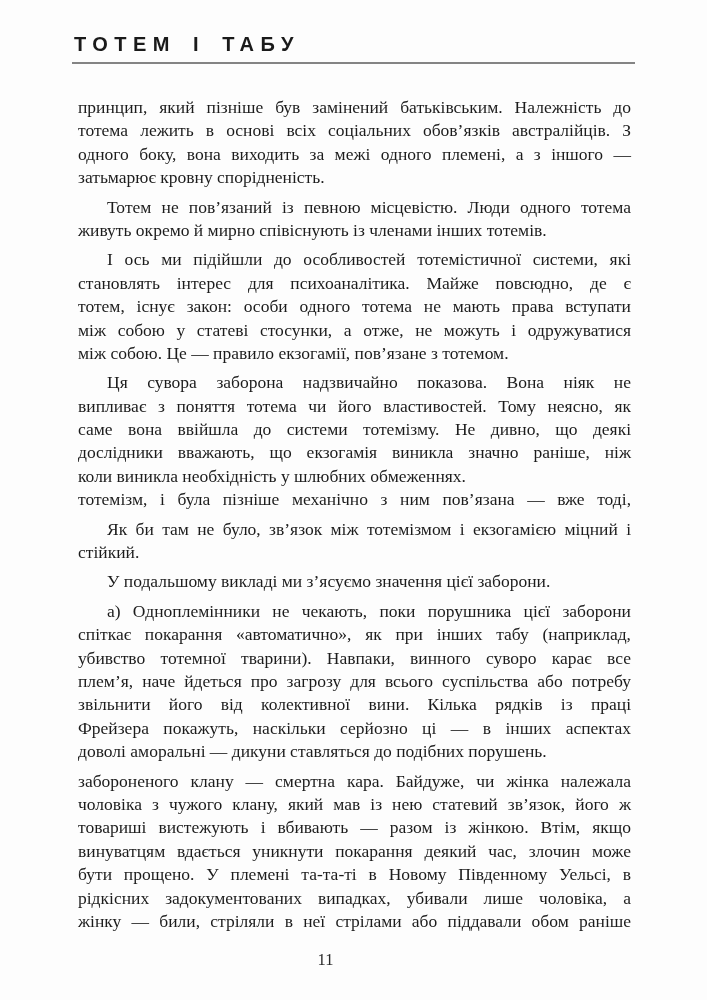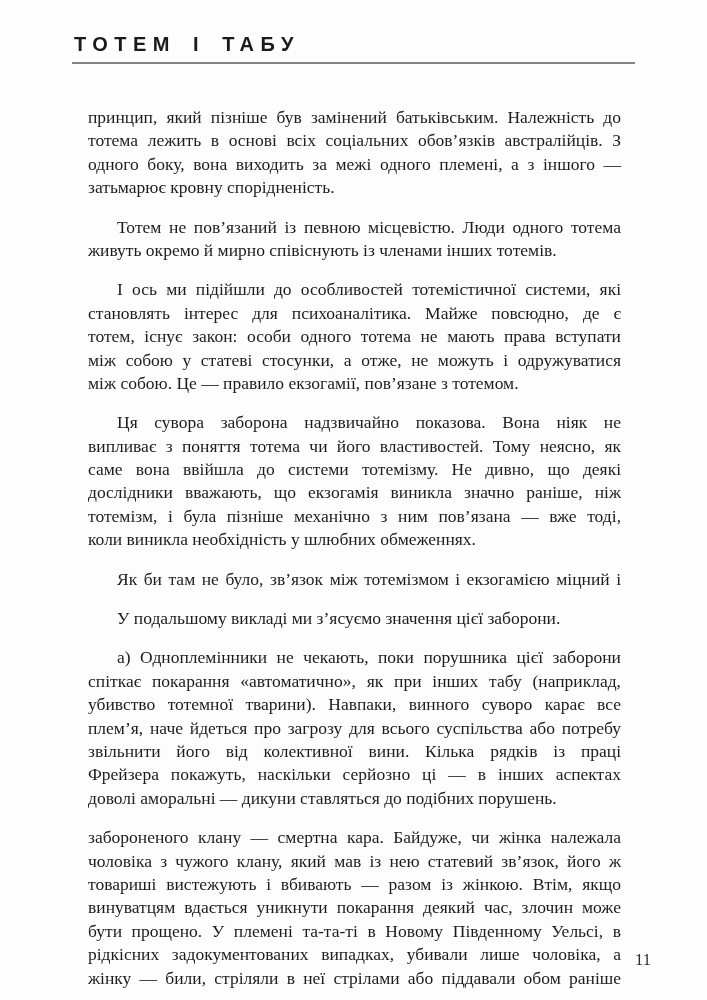--- a/index.html
+++ b/index.html
@@ -38,41 +38,41 @@
   }
   .page-body {
     position: absolute;
     left: 72px;
     top: 90px;
     width: 565px;
     font-size: 17.5px;
     line-height: 23.4px;
     color: #1c1c1c;
   }
-  .paragraph { margin: 16px; padding: 0; }
+  .paragraph { margin: 6px; padding: 0; }
   .text-line {
     text-align: justify;
     text-align-last: justify;
     white-space: normal;
     height: 23.4px;
     overflow: visible;
   }
   .text-line.plain {
     text-align: right;
     text-align-last: left;
   }
   .text-line.indent {
     text-indent: 29px;
   }
   .page-number {
     position: absolute;
     left: 0;
     top: 950px;
     width: 651px;
-    text-align: right;
+    text-align: center;
     font-family: "Liberation Serif", serif;
     font-size: 16.5px;
     color: #2a2a2a;
   }
 </style>
 </head>
 <body>
 
 <div class="page">
   <div class="running-header">ТОТЕМ І ТАБУ</div>
@@ -93,25 +93,26 @@
         <div class="text-line">становлять інтерес для психоаналітика. Майже повсюдно, де є</div>
         <div class="text-line">тотем, існує закон: особи одного тотема не мають права вступати</div>
         <div class="text-line">між собою у статеві стосунки, а отже, не можуть і одружуватися</div>
         <div class="text-line plain">між собою. Це — правило екзогамії, пов’язане з тотемом.</div>
       </div>
       <div class="paragraph">
         <div class="text-line indent">Ця сувора заборона надзвичайно показова. Вона ніяк не</div>
         <div class="text-line">випливає з поняття тотема чи його властивостей. Тому неясно, як</div>
         <div class="text-line">саме вона ввійшла до системи тотемізму. Не дивно, що деякі</div>
         <div class="text-line">дослідники вважають, що екзогамія виникла значно раніше, ніж</div>
+        <div class="text-line plain">коли виникла необхідність у шлюбних обмеженнях.</div>
         <div class="text-line">тотемізм, і була пізніше механічно з ним пов’язана — вже тоді,</div>
-        <div class="text-line plain">коли виникла необхідність у шлюбних обмеженнях.</div>
       </div>
       <div class="paragraph">
         <div class="text-line indent">Як би там не було, зв’язок між тотемізмом і екзогамією міцний і</div>
+        <div class="text-line plain">стійкий.</div>
       </div>
       <div class="paragraph">
         <div class="text-line plain indent">У подальшому викладі ми з’ясуємо значення цієї заборони.</div>
       </div>
       <div class="paragraph">
         <div class="text-line indent">а) Одноплемінники не чекають, поки порушника цієї заборони</div>
         <div class="text-line">спіткає покарання «автоматично», як при інших табу (наприклад,</div>
         <div class="text-line">убивство тотемної тварини). Навпаки, винного суворо карає все</div>
         <div class="text-line">плем’я, наче йдеться про загрозу для всього суспільства або потребу</div>
         <div class="text-line">звільнити його від колективної вини. Кілька рядків із праці</div>

